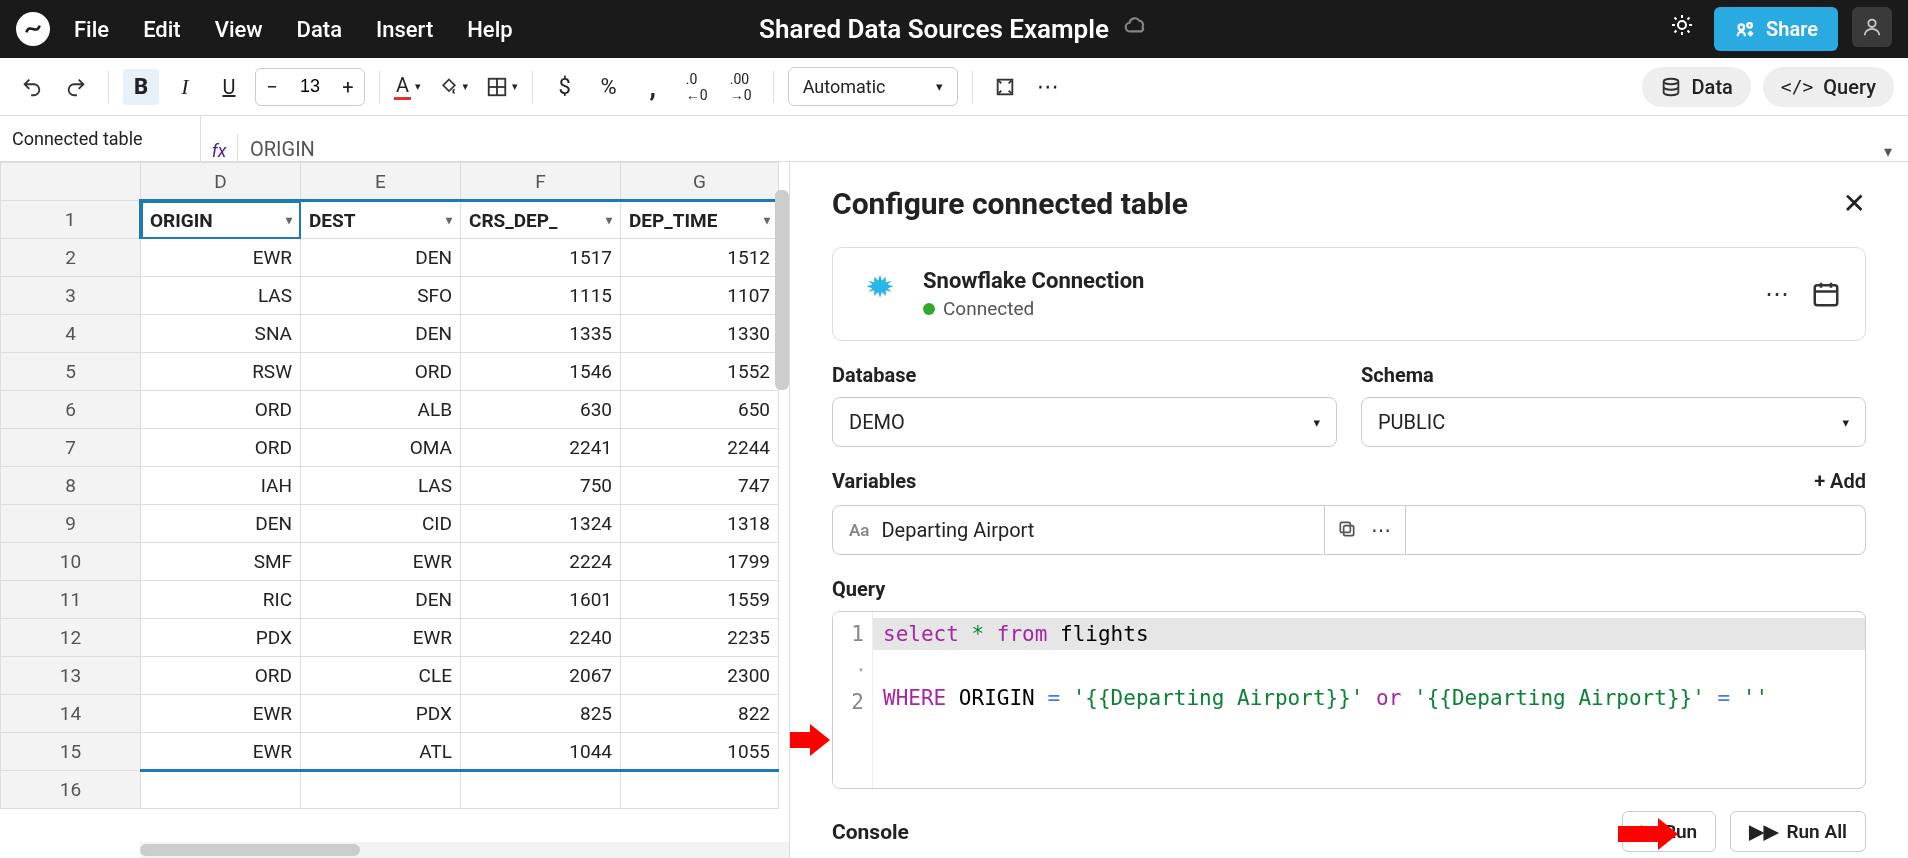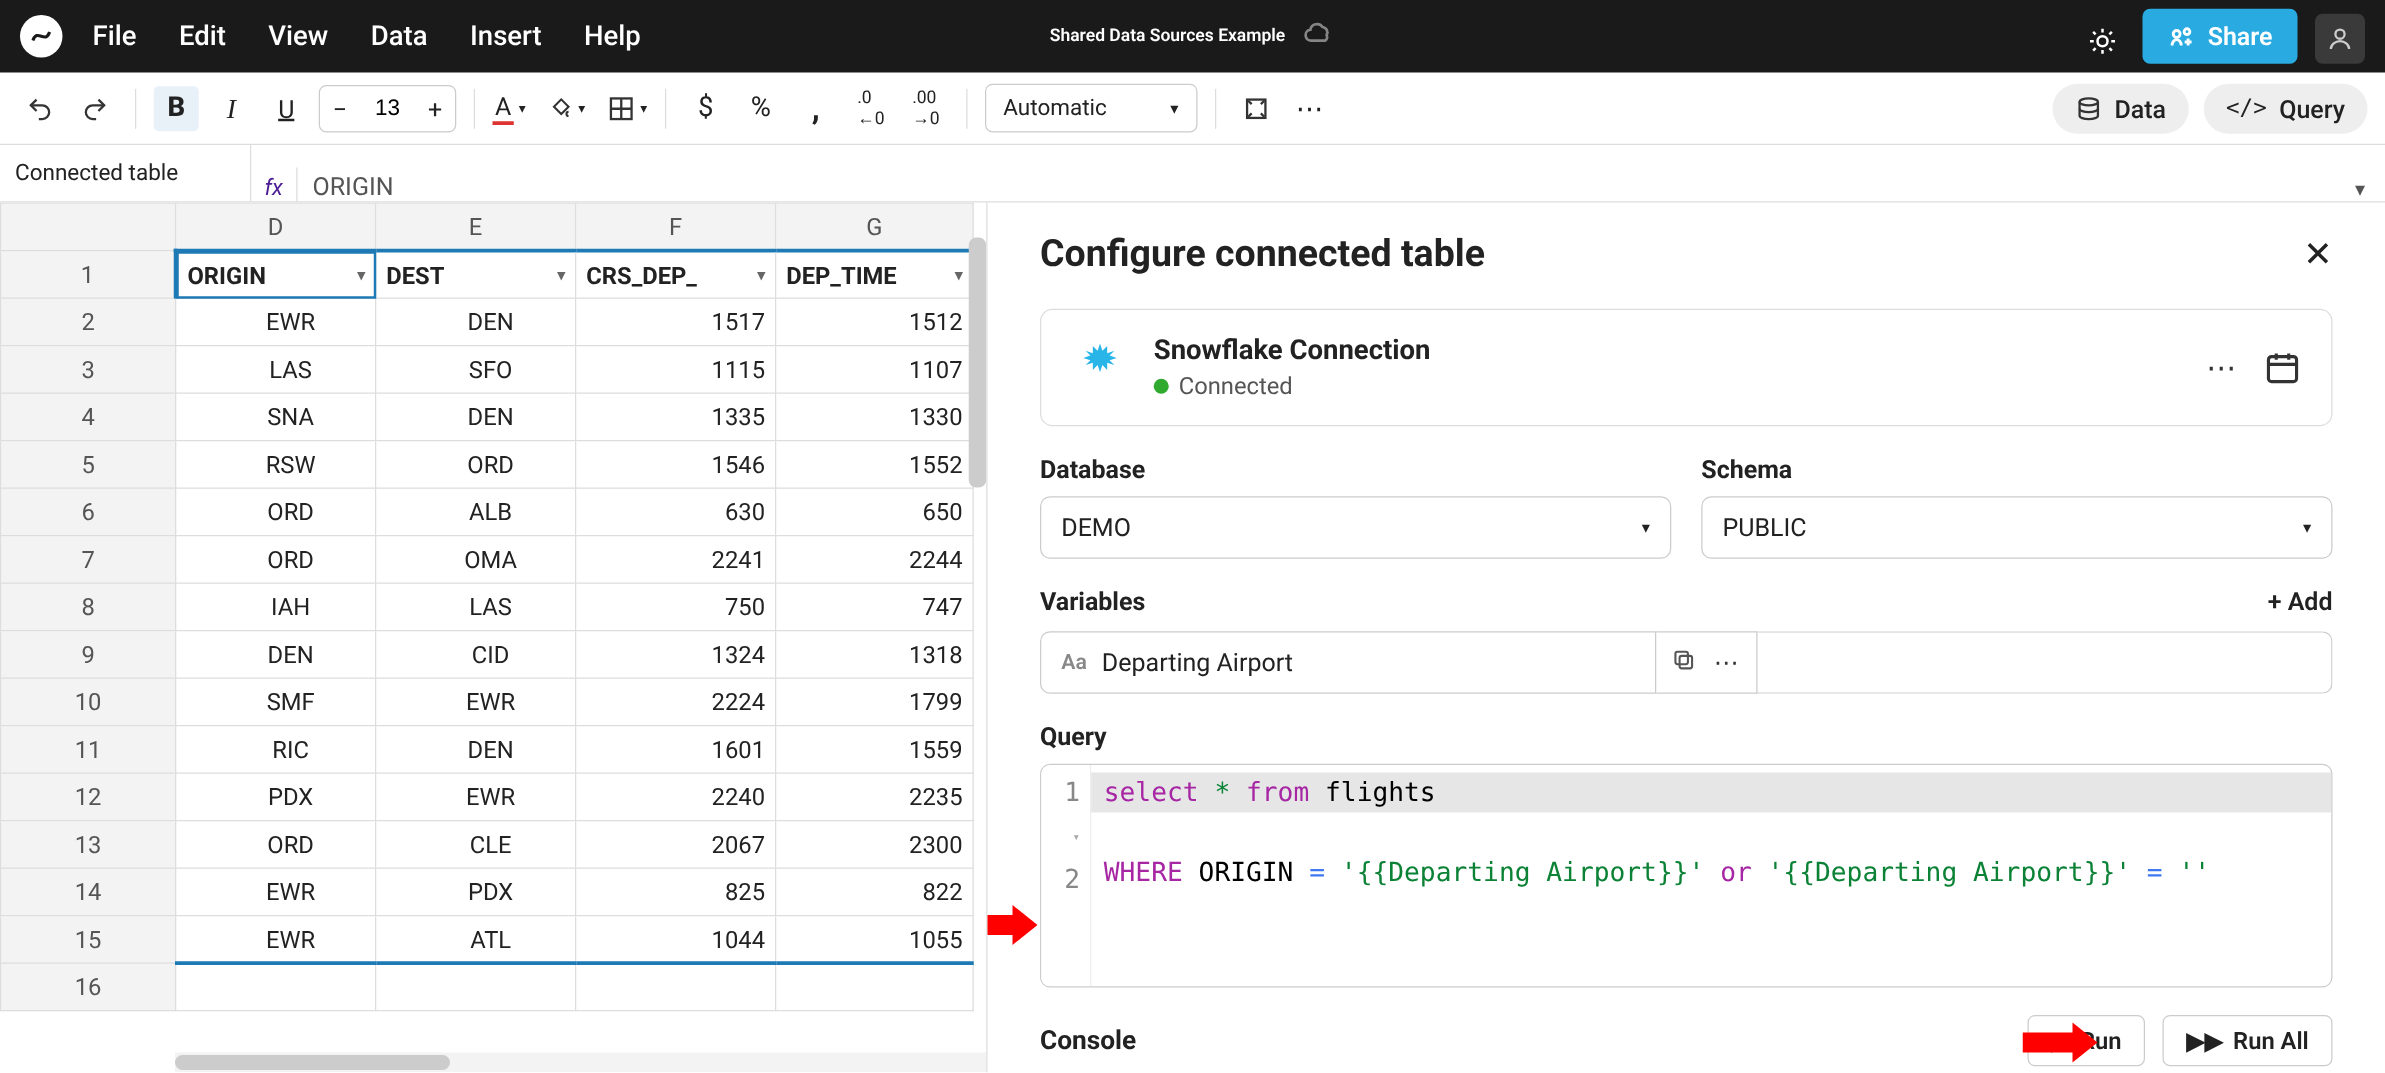--- a/index.html
+++ b/index.html
@@ -4,23 +4,23 @@
 <style>
   * { box-sizing: border-box; margin: 0; padding: 0; }
   body { font-family: -apple-system, BlinkMacSystemFont, "Segoe UI", Roboto, sans-serif; font-size: 14px; color: #222; overflow: hidden; width:1908px; height:858px; background:#fff; transform-origin: top left;}
   
   
   .menubar { background:#1a1a1a; color:#fff; height:58px; display:flex; align-items:center; padding:0 16px; position:relative; }
   .logo { width:34px; height:34px; background:#fff; border-radius:50%; display:flex; align-items:center; justify-content:center; margin-right:24px; color:#1a1a1a; font-weight:bold; }
   .logo svg { width:20px; height:20px; }
   .menu-items { display:flex; gap:34px; font-size:22px; font-weight:500; }
   .menu-item { cursor:pointer; }
-  .doc-title { position:absolute; left:50%; transform:translateX(-50%); font-size:14px; font-weight:600; display:flex; align-items:center; gap:14px; }
+  .doc-title { position:absolute; left:50%; transform:translateX(-50%); font-size:26px; font-weight:600; display:flex; align-items:center; gap:14px; }
   .cloud-icon { opacity:.6; }
-  .menubar-right { margin-left:auto; display:flex; align-items:flex-end; gap:14px; }
+  .menubar-right { margin-left:auto; display:flex; align-items:flex-start; gap:14px; }
   .theme-btn { width:36px; height:36px; display:flex; align-items:center; justify-content:center; cursor:pointer; color:#fff; }
   .share-btn { background:#29abe2; color:#fff; padding:10px 20px; border-radius:6px; font-size:20px; font-weight:600; display:flex; align-items:center; gap:10px; cursor:pointer; }
   .user-btn { width:40px; height:40px; background:#3a3a3a; border-radius:6px; display:flex; align-items:center; justify-content:center; cursor:pointer; }
 
   
   .toolbar { height:58px; border-bottom:1px solid #ddd; display:flex; align-items:center; padding:0 14px; gap:8px; }
   .tb-btn { width:36px; height:36px; display:flex; align-items:center; justify-content:center; border-radius:4px; cursor:pointer; font-size:20px; }
   .tb-btn.active { background:#e8f0f8; }
   .tb-sep { width:1px; height:32px; background:#ddd; margin:0 6px; }
   .tb-fontsize { display:flex; align-items:center; border:1px solid #ccc; border-radius:6px; height:38px; }
@@ -46,21 +46,21 @@
 
   
   table.sheet { border-collapse:collapse; table-layout:fixed; }
   .sheet th, .sheet td { border:1px solid #ddd; height:38px; font-size:19px; padding:0 8px; }
   .sheet .col-head { background:#f3f3f3; text-align:center; font-weight:400; color:#555; }
   .sheet .row-head { background:#f3f3f3; text-align:center; font-weight:400; color:#555; width:140px; }
   .sheet .corner { background:#f3f3f3; width:140px; }
   .sheet .cell-header { font-weight:700; display:flex; align-items:center; justify-content:space-between; height:100%; }
   .sheet .cell-header .dd { color:#666; font-size:12px; }
   .sheet td.num { text-align:right; }
-  .sheet td.txt { text-align:center;padding-left:32px; }
+  .sheet td.txt { text-align:right;padding-left:32px; }
   .col-D { width:160px; } .col-E { width:160px; } .col-F { width:160px; } .col-G { width:158px; }
   .header-row td { border-top:3px solid #1e7ab5; }
   .header-row td:first-of-type { border-left:3px solid #1e7ab5; }
   .data-last td { border-bottom:3px solid #1e7ab5; }
   .sel-cell { outline:2px solid #1e7ab5; outline-offset:-2px; }
   .hscroll { position:absolute; bottom:0; left:140px; right:0; height:16px; background:#f3f3f3; }
   .hscroll-thumb { position:absolute; left:0; width:220px; height:12px; top:2px; background:#ccc; border-radius:6px; }
   .vscroll { position:absolute; top:28px; right:0; width:14px; height:200px; background:#ccc; border-radius:6px; }
 
   

